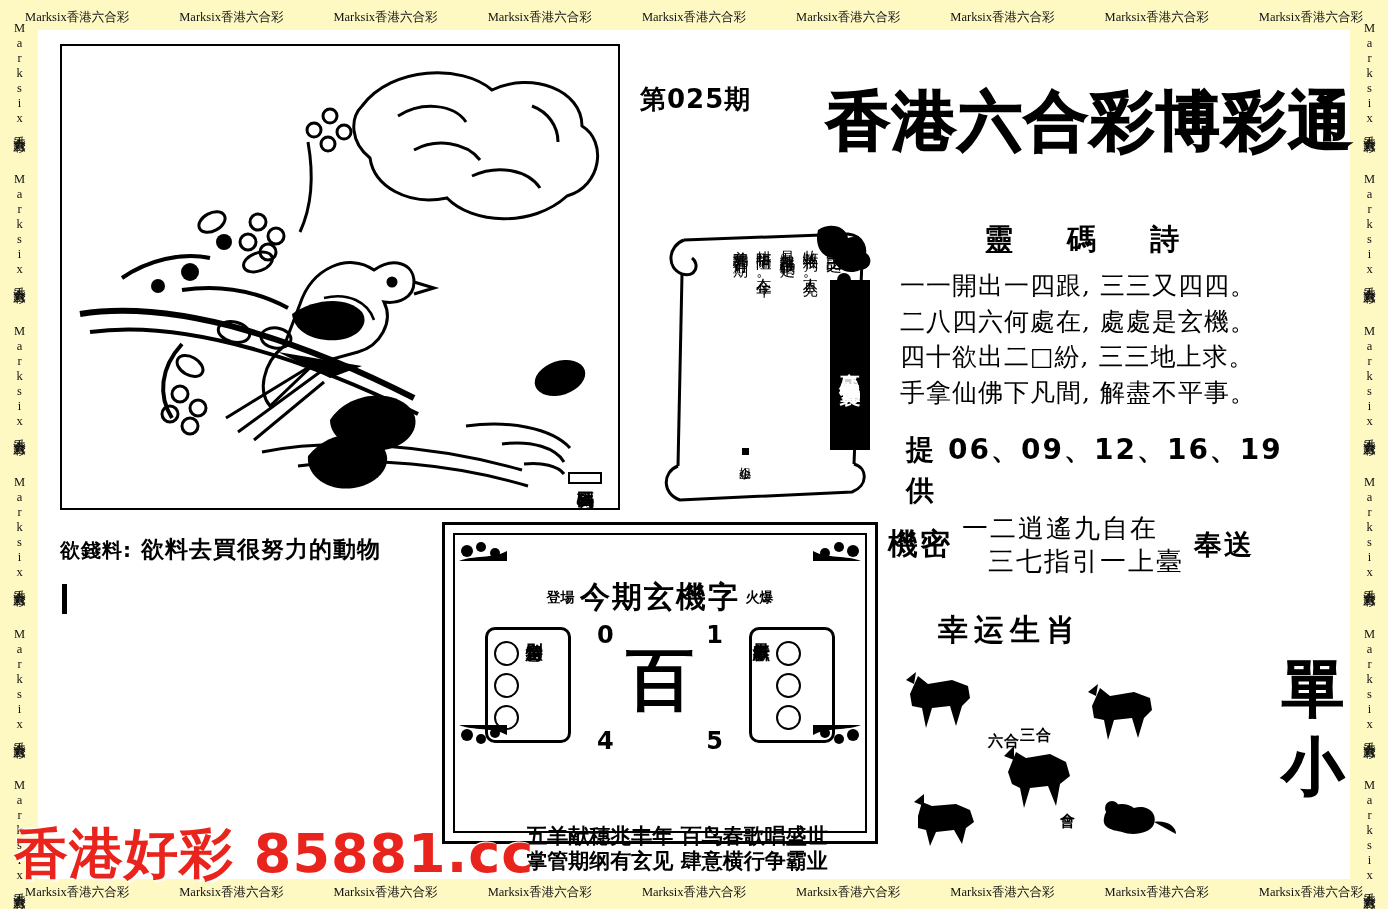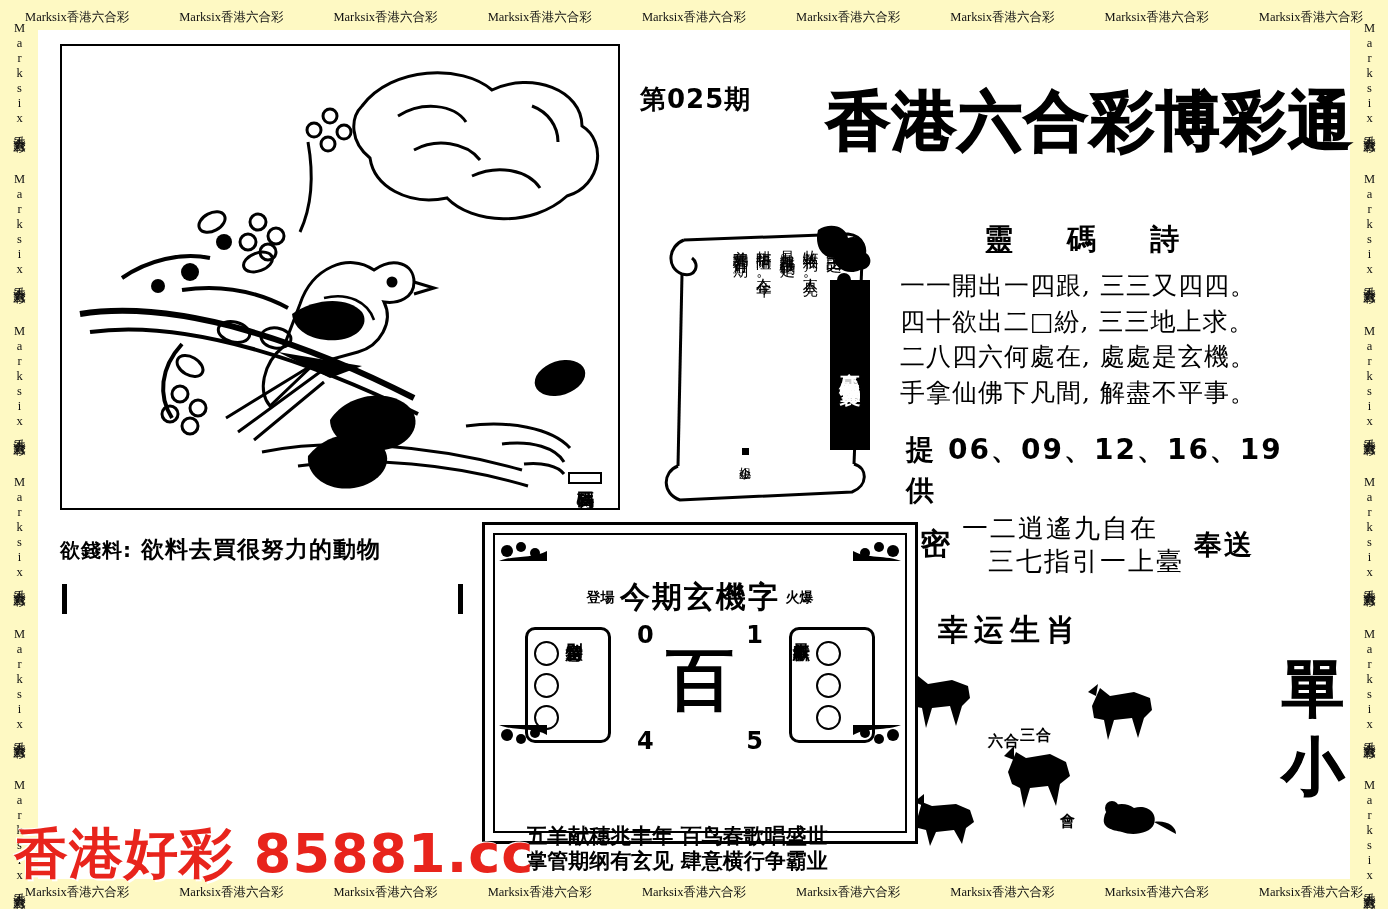--- a/index.html
+++ b/index.html
@@ -188,21 +188,20 @@
     text-align:center;line-height:1.25;
     -webkit-text-stroke:1px #000;
   }
 
   
   .ornate{
     position:absolute;left:404px;top:492px;
     width:430px;height:316px;
     border:3px solid #000;
     background:#fff;
-    margin-left:40px;
   }
   .orn-inner{position:absolute;inset:8px;border:2px solid #000;}
   .corner{position:absolute;width:52px;height:30px;}
   .orn-head{
     position:absolute;left:0;right:0;top:52px;
     text-align:center;
     font-family:"DejaVu Sans", sans-serif;
     font-weight:bold;
   }
   .orn-head .sm{font-size:14px;vertical-align:middle;}
@@ -409,22 +408,22 @@
         <span>赢钱锦囊</span>
       </div>
     </div>
 
     <div class="period">第025期</div>
     <div class="big-title">香港六合彩博彩通</div>
 
     <div class="poem-title">靈 碼 詩</div>
     <div class="poem-body">
       <div>一一開出一四跟, 三三又四四。</div>
+      <div>二八四六何處在, 處處是玄機。</div>
       <div>四十欲出二□紛, 三三地上求。</div>
-      <div>二八四六何處在, 處處是玄機。</div>
       <div>手拿仙佛下凡間, 解盡不平事。</div>
     </div>
 
     <div class="supply">
       <div class="supply-lbl">
         <div>提</div>
         <div>供</div>
       </div>
       <div class="supply-nums">
         <div>06、09、12、16、19</div>

